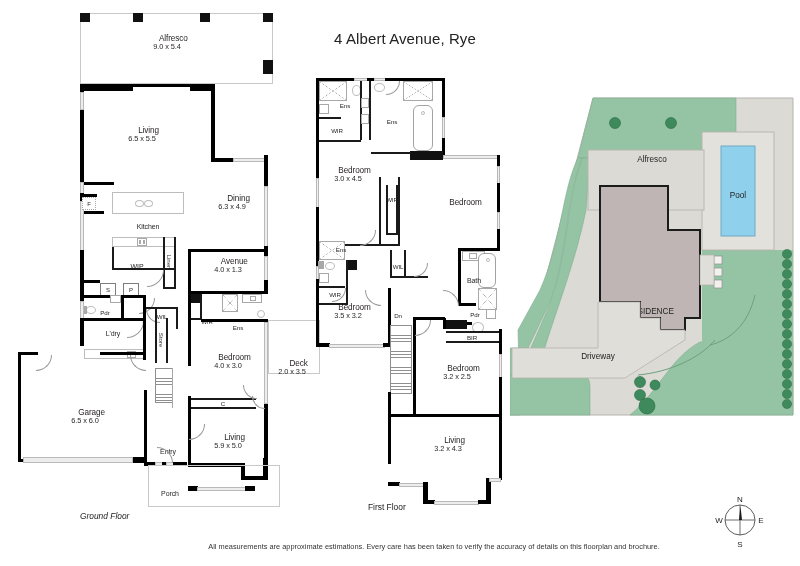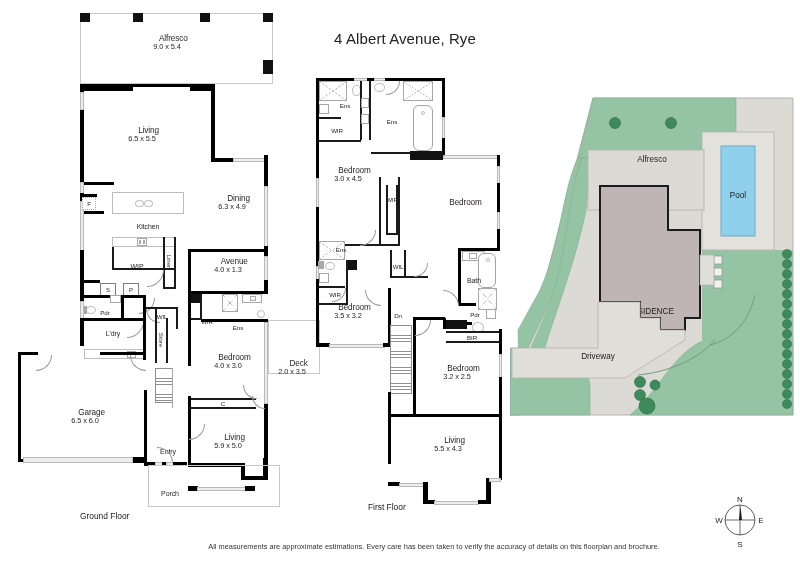--- a/index.html
+++ b/index.html
@@ -249,21 +249,21 @@
     <div class="lbl" style="left:228px; top:447px;">
       <span>Living</span><span class="dim">5.9 x 5.0</span>
     </div>
     <div class="door br" style="left:189px; top:424px; width:16px; height:16px;"></div>
     <div class="w" style="left:188px; top:463px; width:55px; height:4px;"></div>
     <div class="w" style="left:241px; top:463px; width:4px; height:16px;"></div>
     <div class="w" style="left:241px; top:476px; width:26px; height:4px;"></div>
     <div class="w" style="left:263px; top:458px; width:5px; height:22px;"></div>
 
     <div class="outline" style="left:148px; top:465px; width:132px; height:42px;"></div>
-    <div class="floorlabel" style="left:80px; top:511px;">Ground Floor</div>
+    <div class="floorlabel" style="left:80px; top:511px;font-style:italic;">Ground Floor</div>
   </div>
 
   <div>
 
     <div class="w" style="left:316px; top:78px; width:3px; height:110px;"></div>
     <div class="w" style="left:316px; top:78px; width:39px; height:3px;"></div>
     <div class="gl" style="left:354px; top:78px; width:14px; height:3px;"></div>
     <div class="w" style="left:367px; top:78px; width:8px; height:3px;"></div>
     <div class="gl" style="left:374px; top:78px; width:12px; height:3px;"></div>
     <div class="w" style="left:385px; top:78px; width:60px; height:3px;"></div>
@@ -381,21 +381,21 @@
     <div class="door br" style="left:415px; top:320px; width:16px; height:16px;"></div>
     <div class="lbl" style="left:457px; top:378px;">
       <span>Bedroom</span><span class="dim">3.2 x 2.5</span>
     </div>
     <div class="w" style="left:413px; top:414px; width:89px; height:3px;"></div>
     <div class="w" style="left:499px; top:329px; width:3px; height:26px;"></div>
     <div class="gl" style="left:499px; top:354px; width:3px; height:24px;"></div>
     <div class="w" style="left:499px; top:377px; width:3px; height:40px;"></div>
 
     <div class="lbl" style="left:448px; top:450px;">
-      <span>Living</span><span class="dim">5.5 x 4.3</span>
+      <span>Living</span><span class="dim">3.2 x 4.3</span>
     </div>
     <div class="w" style="left:499px; top:414px; width:3px; height:66px;"></div>
     <div class="w" style="left:388px; top:482px; width:12px; height:4px;"></div>
     <div class="gl" style="left:399px; top:483px; width:25px; height:4px;"></div>
     <div class="w" style="left:423px; top:482px; width:5px; height:22px;"></div>
     <div class="w" style="left:423px; top:500px; width:12px; height:4px;"></div>
     <div class="gl" style="left:434px; top:501px; width:45px; height:4px;"></div>
     <div class="w" style="left:478px; top:500px; width:12px; height:4px;"></div>
     <div class="w" style="left:486px; top:478px; width:5px; height:26px;"></div>
     <div class="gl" style="left:489px; top:478px; width:12px; height:4px;"></div>

